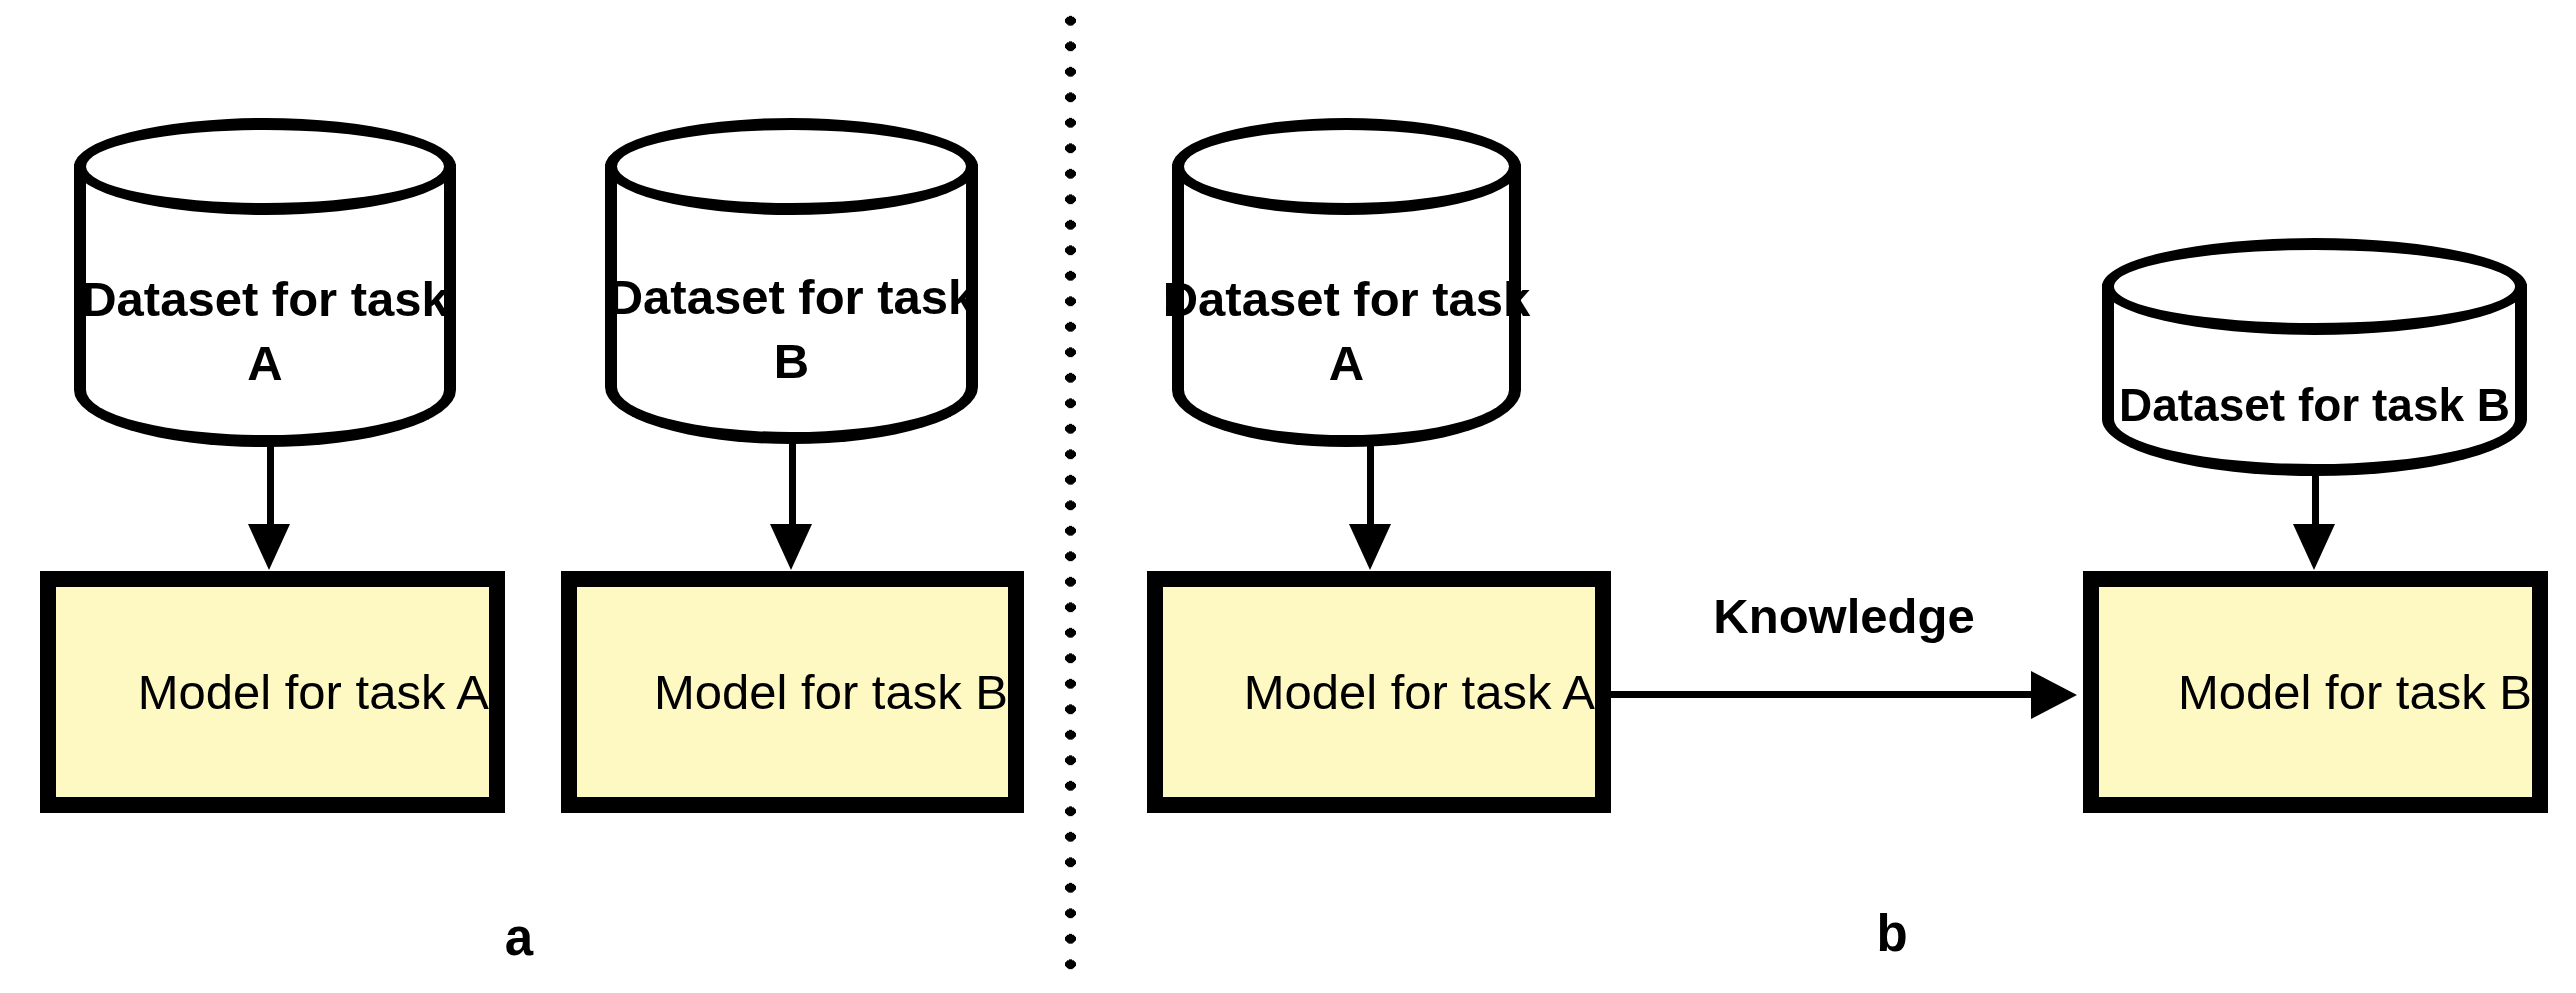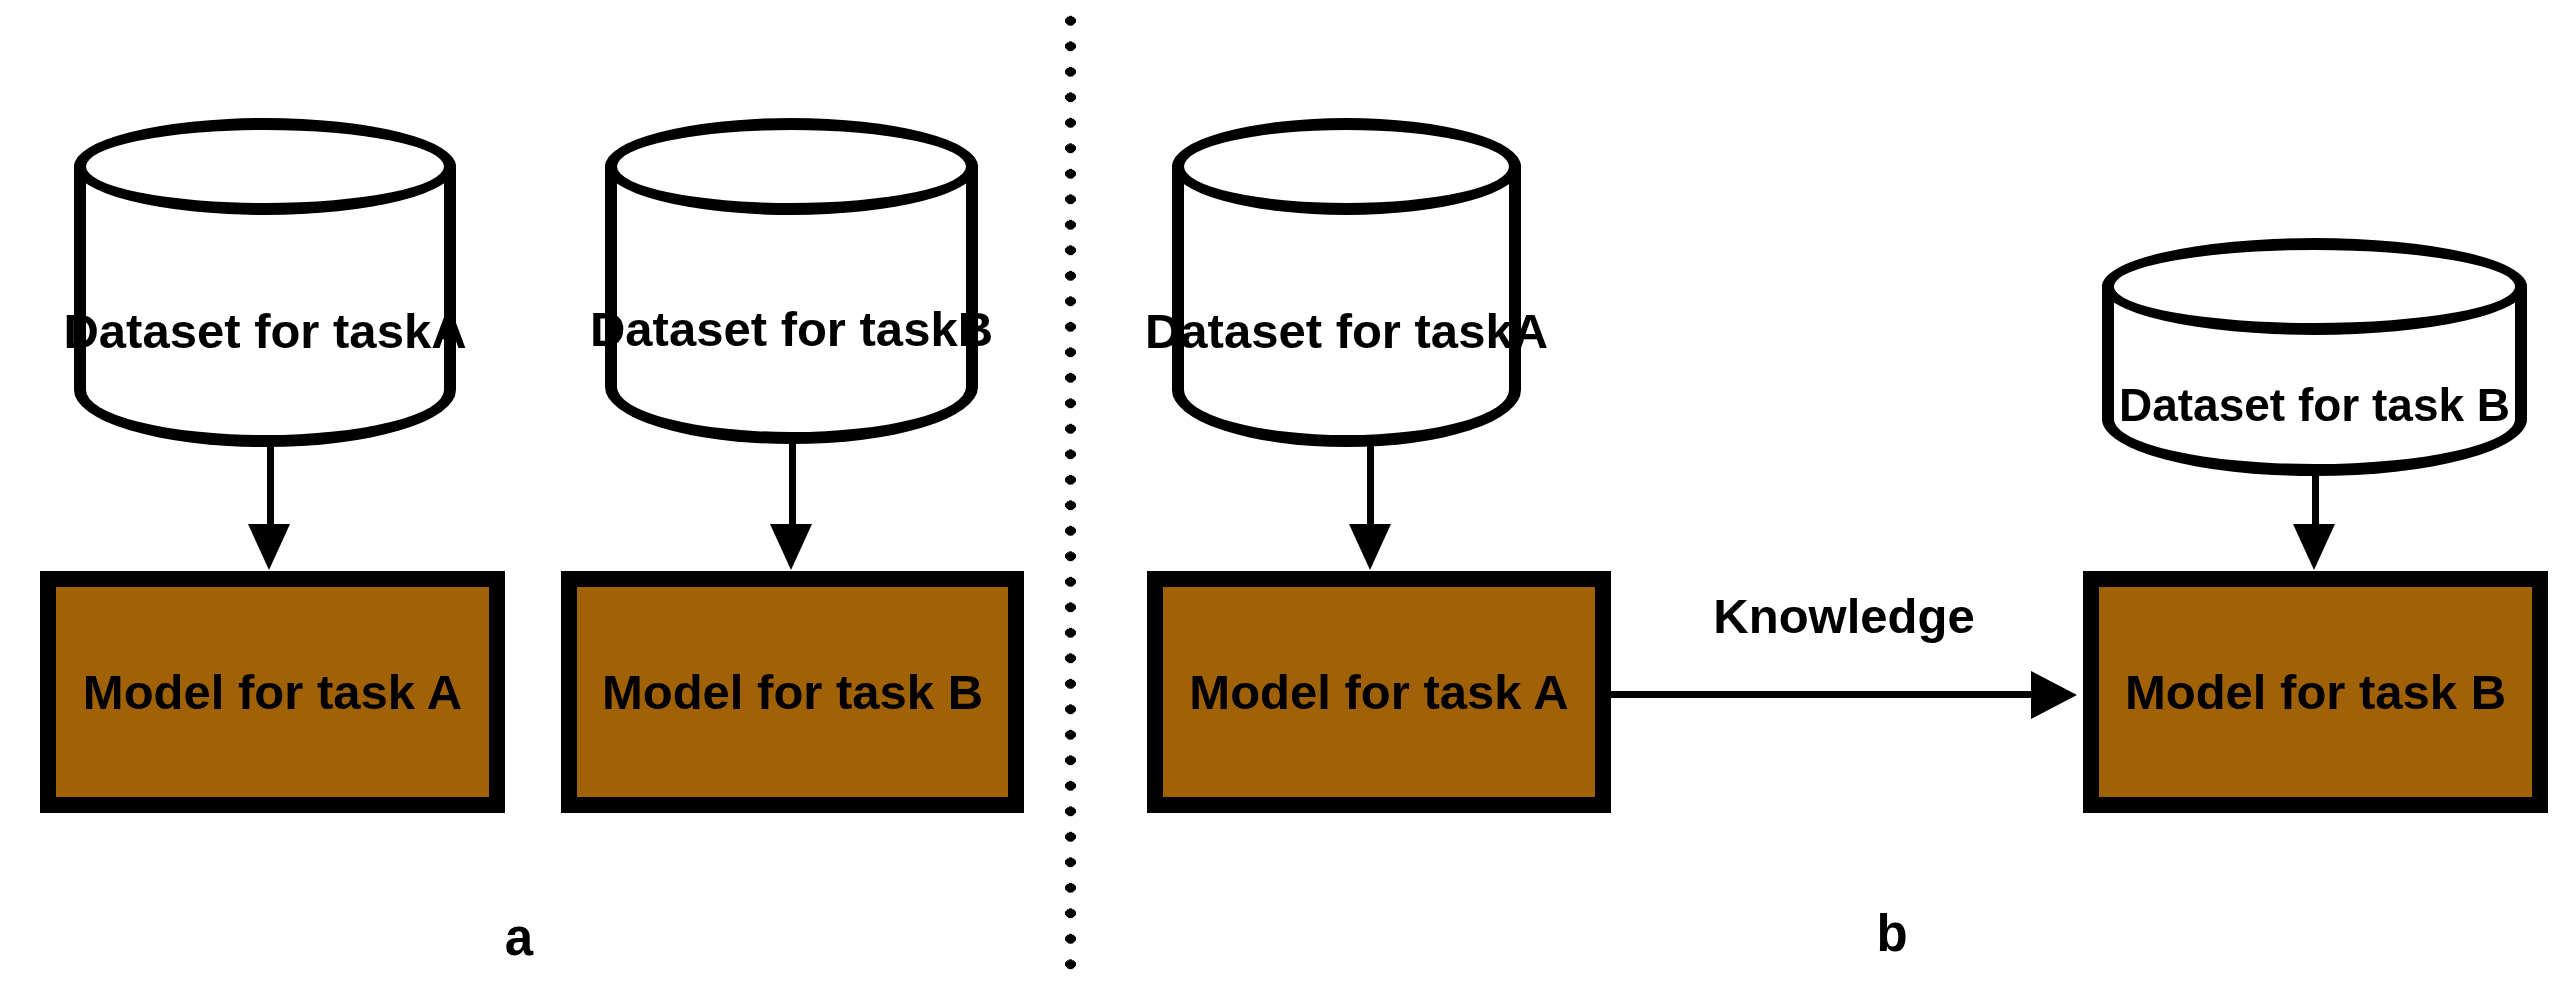--- a/index.html
+++ b/index.html
@@ -37,44 +37,44 @@
     box-sizing: border-box;
     background: #ffffff;
     border: 12.8px solid #000000;
     border-radius: 50%;
   }
   .cyl-label {
     position: absolute;
     left: 6.4px; right: 6.4px;
     top: 96px; bottom: 0;
     display: flex;
-    flex-direction: row;
+    flex-direction: column;
     align-items: center;
     justify-content: center;
     text-align: center;
     font-size: 49px;
     font-weight: 700;
     line-height: 64px;
     white-space: nowrap;
     z-index: 3;
   }
   .cyl-label.one-line { font-size: 46px; }
 
   
   .mbox {
     position: absolute;
     box-sizing: border-box;
-    background: #a16207;
+    background: #fef9c3;
     border: 16px solid #000000;
     display: flex;
     align-items: center;
-    justify-content: center;
+    justify-content: flex-end;
     text-align: center;
     font-size: 49px;
-    font-weight: 700;
+    font-weight: 400;
     white-space: nowrap;
   }
 
   
   .shaft-v {
     position: absolute;
     width: 7.2px;
     background: #000000;
   }
   .shaft-h {

